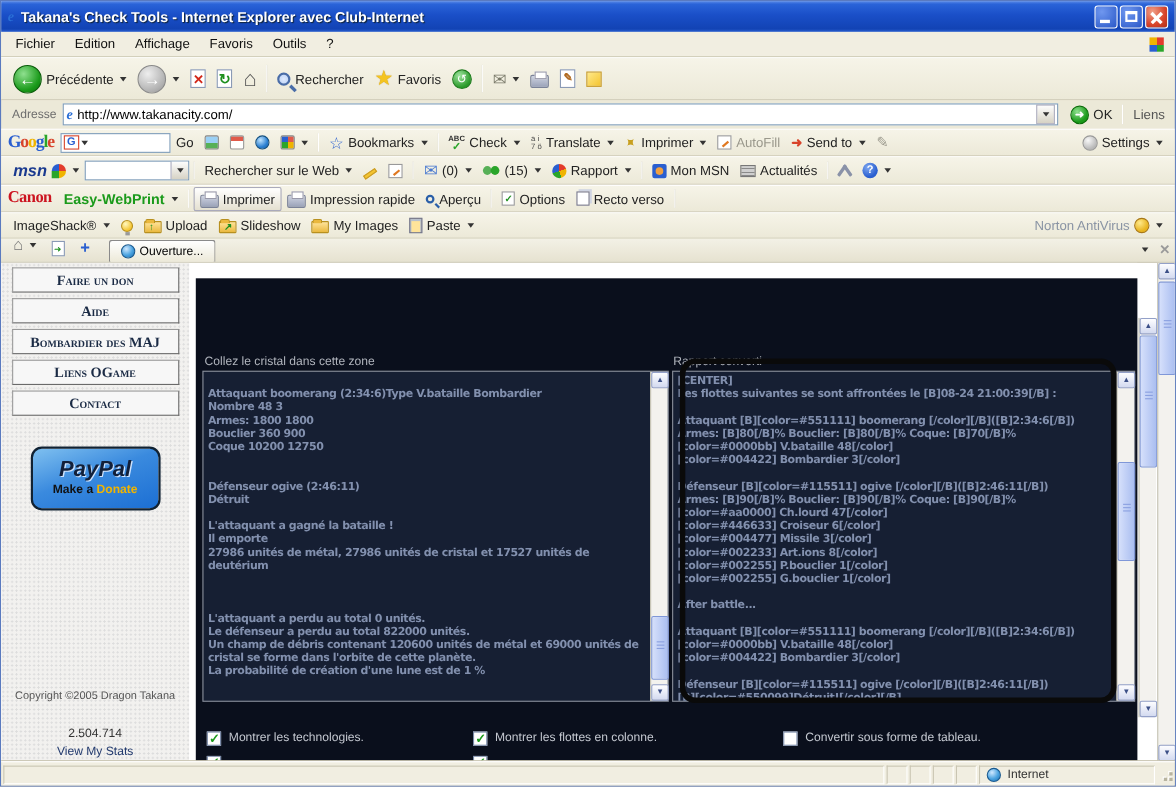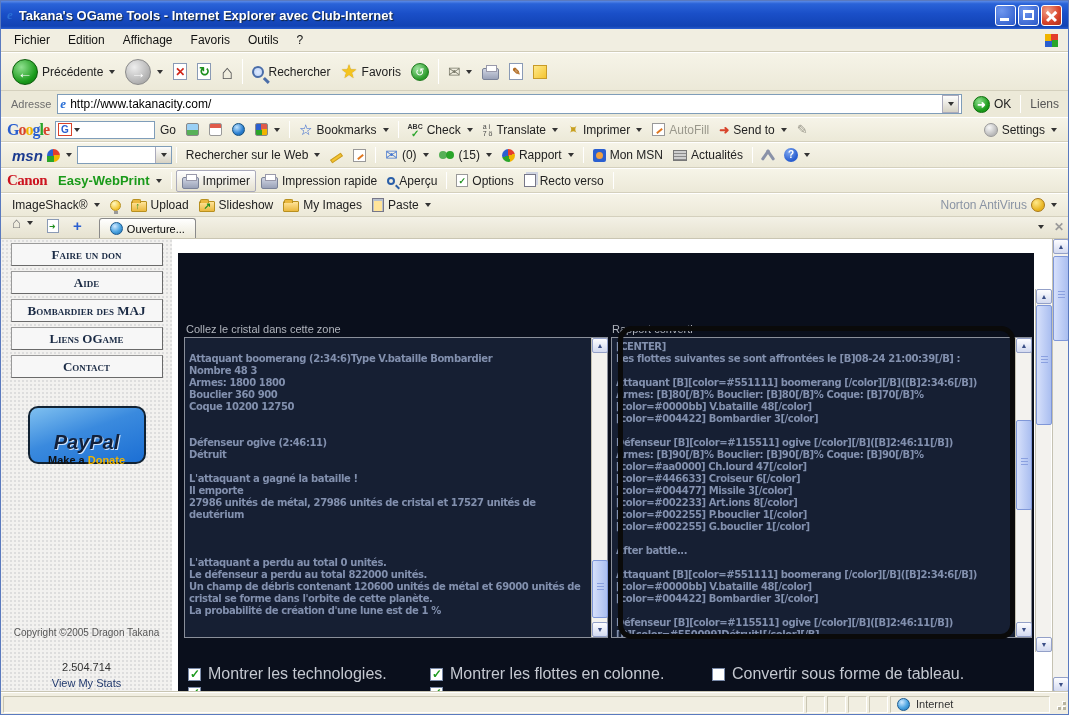--- a/index.html
+++ b/index.html
@@ -135,21 +135,21 @@
   .ic-globe{width:13px;height:13px;border-radius:50%;background:radial-gradient(circle at 35% 30%,#cfe8ff,#4aa3e0 55%,#1f6fb0);border:1px solid #1a5a90}
   .tab-right{margin-left:auto;display:flex;align-items:center;gap:10px;margin-bottom:4px}
   .ic-x{color:#9a9a9a;font-weight:bold;font-size:12px}
 
   
   .content{top:238px;height:453px;background:#fff}
   .sidebar{position:absolute;left:0;top:0;width:177px;height:100%;background:#fff}
   .sidebar-tex{position:absolute;left:0;top:0;width:171px;height:100%;background:#f2f1ef;background-image:radial-gradient(#ddd 1px,transparent 1px);background-size:4px 4px}
   .sbtn{position:relative;margin:5px auto 0;width:152px;height:23px;background:#f7f7f7;border:1px solid #9a9a9a;border-bottom-color:#6a6a6a;border-right-color:#6a6a6a;text-align:center;line-height:22px;font-variant:small-caps;font-weight:bold;font-size:13px;color:#1b2b45;font-family:"Liberation Serif",serif}
   .paypal{position:relative;margin:28px auto 0;width:118px;height:58px;border-radius:10px;border:2px solid #123;background:linear-gradient(160deg,#7fc0f0 0%,#3a8ade 45%,#1c6fd4 100%);text-align:center}
-  .paypal .pp1{font:bold italic 20px "Liberation Sans",sans-serif;color:#12203a;text-shadow:1px 1px 0 #cfe4ff;margin-top:23px}
+  .paypal .pp1{font:bold italic 20px "Liberation Sans",sans-serif;color:#12203a;text-shadow:1px 1px 0 #cfe4ff;margin-top:8px}
   .paypal .pp2{font:bold 11px "Liberation Sans",sans-serif;color:#111}
   .paypal .pp2 .don{color:#f0b400}
   .side-foot{position:absolute;left:0;width:171px;text-align:center;color:#555}
   .copyright{top:388px;font-size:10px}
   .counter{top:422px;font-size:11px;color:#333}
   .stats{top:438px;font-size:11px;color:#223a6e}
 
   .main{position:absolute;left:177px;right:34px;top:0;height:100%;background:#fff}
   .darkpanel{position:absolute;left:0;right:0;top:14px;bottom:0;background:#0a0f1c;overflow:hidden}
   .page-title{position:absolute;top:18px;left:0;right:0;text-align:center;color:#fff;font-weight:bold;font-size:15px;letter-spacing:0.5px}
@@ -163,21 +163,21 @@
   
   .sb{position:absolute;width:16px;background:#f3f2ee;border-left:1px solid #c5c2b2}
   .sb-btn{position:absolute;left:0;width:16px;height:15px;background:linear-gradient(180deg,#fdfdff,#d3daf0);border:1px solid #93a0c8;border-radius:2px;color:#3b4f87;font-size:7px;text-align:center;line-height:14px}
   .sb-btn.up{top:0}.sb-btn.down{bottom:0}
   .sb-thumb{position:absolute;left:0;width:16px;background:linear-gradient(90deg,#d6e0fb,#aabef0);border:1px solid #7f97d8;border-radius:2px}
   .sb-thumb::after{content:"";position:absolute;left:4px;top:45%;width:7px;height:1px;background:#8aa0e0;box-shadow:0 3px 0 #8aa0e0,0 -3px 0 #8aa0e0}
   .sb-in{right:0;top:0;bottom:0}
 
   
   .checkrow{position:absolute;top:412px;left:0;right:0;height:16px}
-  .cb{position:absolute;display:flex;align-items:center;gap:7px;font-size:16px;color:#c4c8d0}
+  .cb{position:absolute;display:flex;gap:7px;font-size:11px;color:#c4c8d0}
   .cbbox{width:13px;height:13px;background:#fff;border:1px solid #7a8aa8;position:relative}
   .cbbox[data-state="checked"]::after{content:"✓";position:absolute;left:1px;top:-2px;color:#1e9a1e;font-weight:bold;font-size:12px}
   .partialrow{position:absolute;top:434px;left:0;right:0;height:5px;overflow:hidden}
 
   .frame-sb{right:17px;top:50px;bottom:40px}
   .win-sb{right:0;top:0;bottom:0;border-left:1px solid #c5c2b2}
 
   
   .statusbar{top:691px;height:23px;background:#f1eee1;border-top:1px solid #fff;box-shadow:0 -1px 0 #c9c5b2;display:flex;align-items:center;font-size:11px;color:#333}
   .spane{height:17px;border:1px solid;border-color:#c9c5b2 #fff #fff #c9c5b2;margin-left:2px}
@@ -188,21 +188,21 @@
   .grip i{position:absolute;width:3px;height:3px;background:#b8b4a0;box-shadow:-1px -1px 0 #fff}
   .grip i:nth-child(1){right:2px;bottom:2px}.grip i:nth-child(2){right:2px;bottom:7px}.grip i:nth-child(3){right:7px;bottom:2px}
 </style>
 </head>
 <body>
 
 <div class="window">
 
   <div class="row titlebar">
     <span class="i ic-ie">e</span>
-    <span class="title">Takana's OGame Tools - Internet Explorer avec Club-Internet</span>
+    <span class="title">Takana's Check Tools - Internet Explorer avec Club-Internet</span>
     <span class="winbtn btn-min">
         <i></i>
       </span>
     <span class="winbtn btn-max">
         <i></i>
       </span>
     <span class="winbtn btn-close">
         <i></i>
         <b></b>
       </span>

